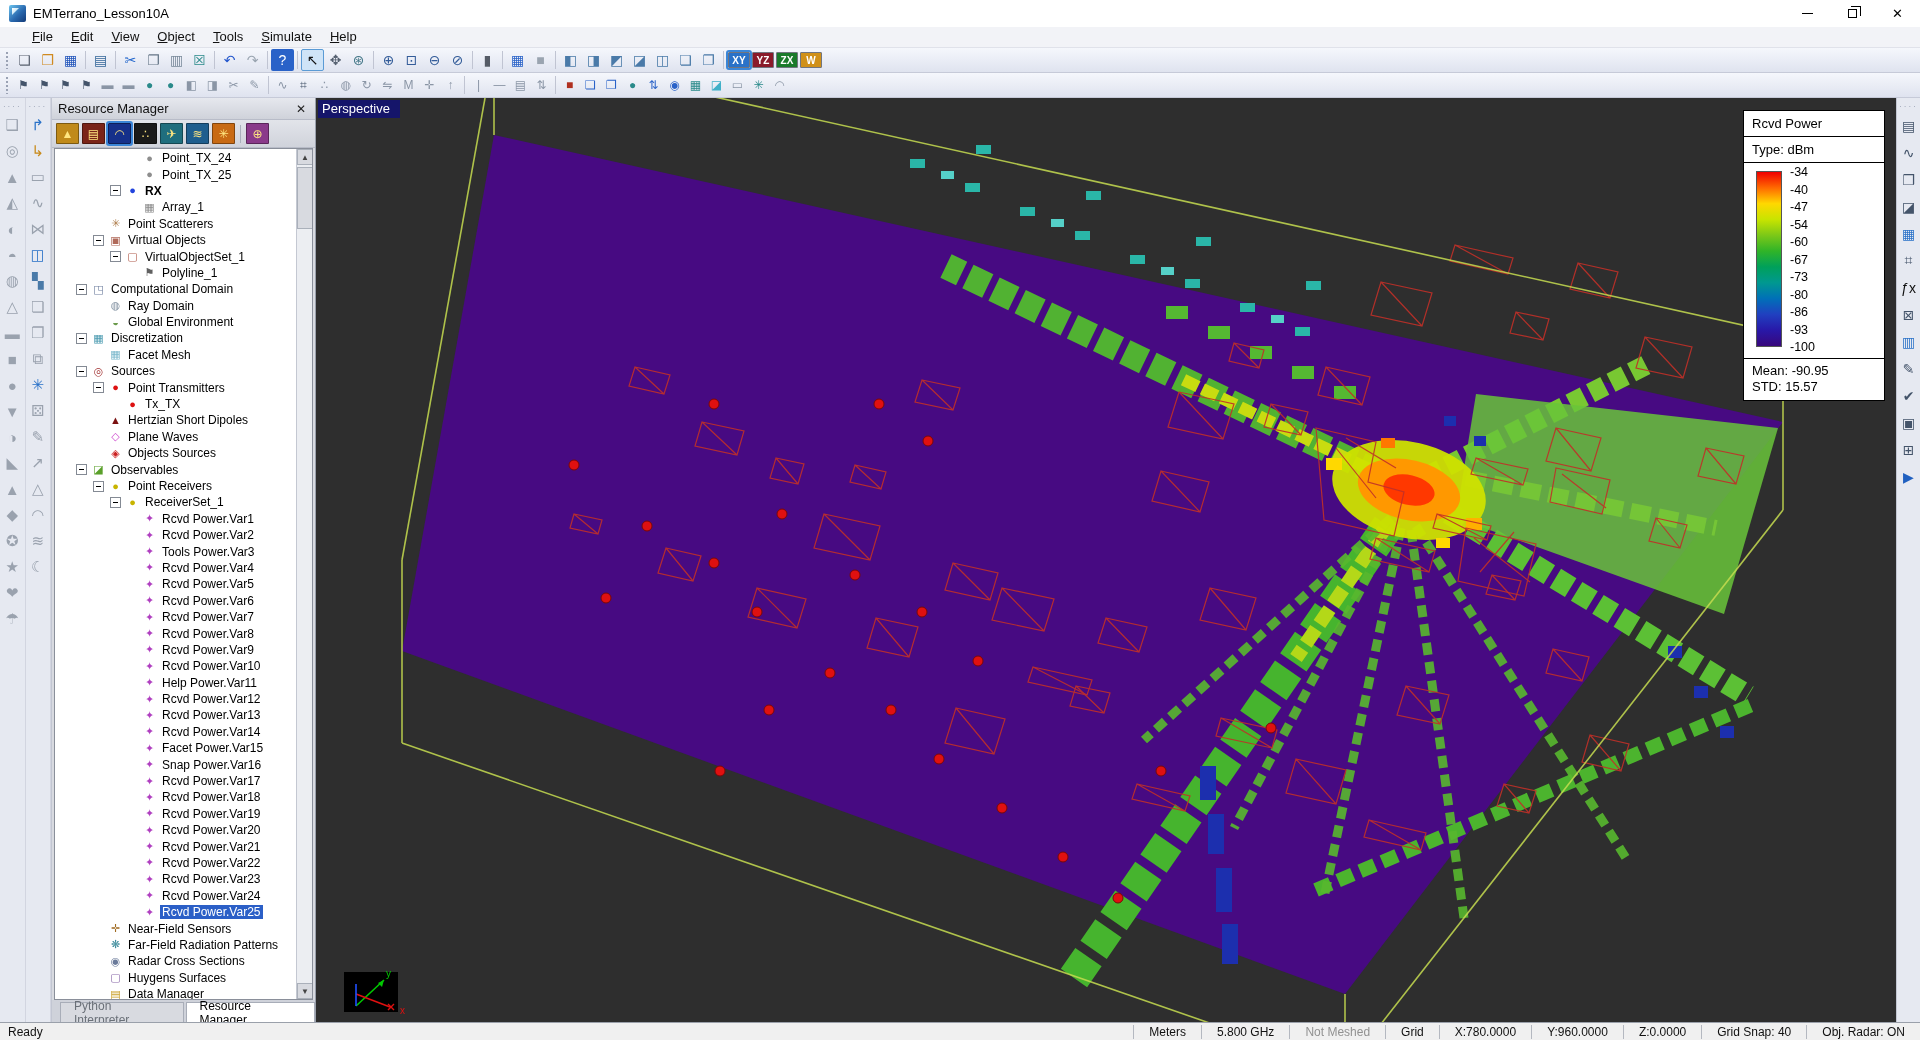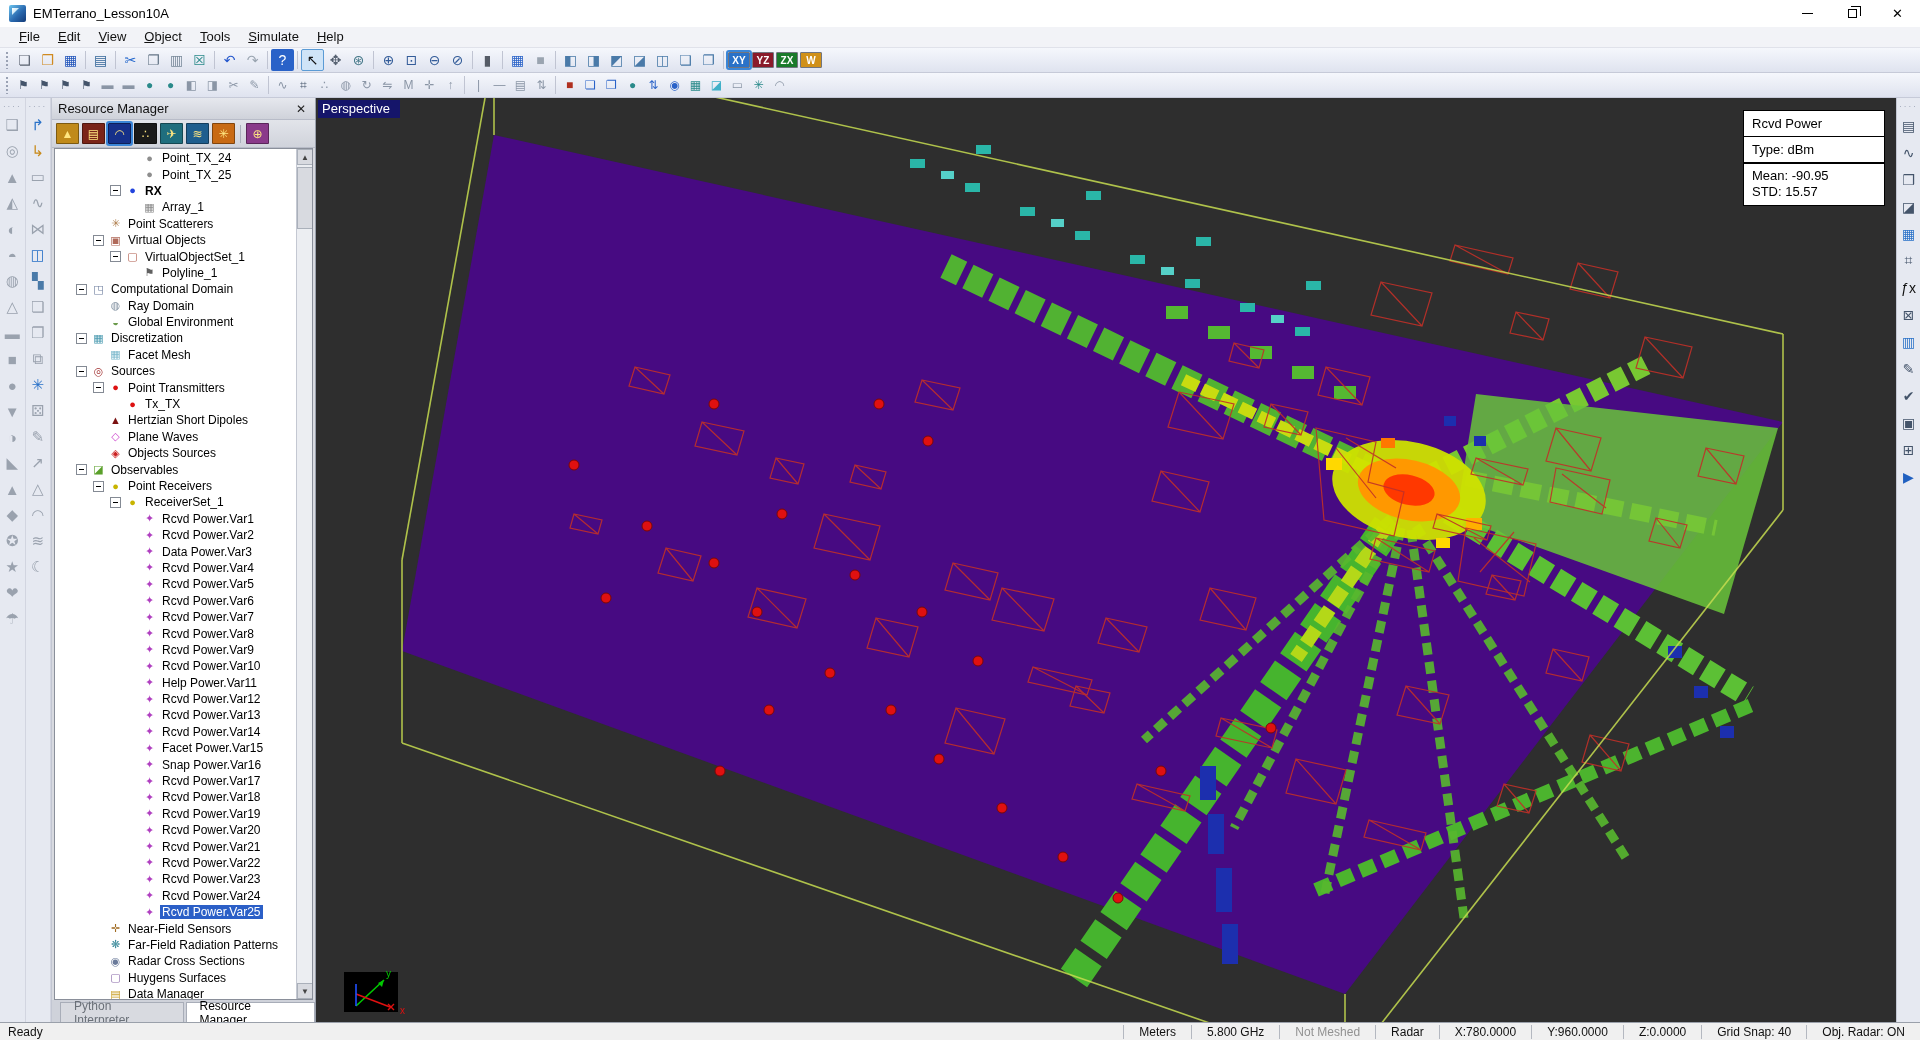--- a/index.html
+++ b/index.html
@@ -17,21 +17,21 @@
   .win-title { font-size:13px; color:#000; }
   .tb-spacer { flex:1; }
   .win-btn { width:45px; height:27px; display:flex; align-items:center; justify-content:center; color:#000; }
   .glyph-min { width:11px; height:1px; background:#000; }
   .glyph-restore { width:9px; height:9px; border:1px solid #000; position:relative; }
   .glyph-restore::before { content:""; position:absolute; left:2px; top:-4px; width:9px; height:9px;
     border:1px solid #000; border-bottom:none; border-left:none; }
   .glyph-close { font-size:13px; line-height:1; }
 
   
-  .menubar { height:21px; background:#f2f3f7; border-bottom:1px solid #e0e2ea; padding-left:10px; flex:none; }
+  .menubar { height:21px; background:#f2f3f7; border-bottom:1px solid #e0e2ea; padding-left:23px; flex:none; }
   .menu-item { display:inline-block; padding:2px 9px 0 9px; font-size:13px; color:#111; cursor:default; }
   .menu-item::first-letter { text-decoration:underline; }
 
   
   .toolbar { height:25px; flex:none; display:flex; align-items:center;
     background:linear-gradient(#f5f7fc,#dfe3ef); border-bottom:1px solid #c6cad8; padding-left:2px; }
   .grip { width:5px; height:18px; margin:0 3px;
     background-image:radial-gradient(circle,#9aa2b4 1px,transparent 1.2px); background-size:4px 4px; }
   .tb-sep { width:1px; height:18px; background:#c0c4d2; margin:0 3px; }
   .tbi { width:23px; height:22px; display:flex; align-items:center; justify-content:center;
@@ -436,21 +436,21 @@
             <div class="trow">
               <span style="width: 72px; flex: 0 0 auto;"></span>
               <span class="exp-slot"></span>
               <span class="ticon" style="color: rgb(176, 64, 192);">✦</span>
               <span class="tlabel">Rcvd Power.Var2</span>
             </div>
             <div class="trow">
               <span style="width: 72px; flex: 0 0 auto;"></span>
               <span class="exp-slot"></span>
               <span class="ticon" style="color: rgb(176, 64, 192);">✦</span>
-              <span class="tlabel">Data Power.Var3</span>
+              <span class="tlabel">Tools Power.Var3</span>
             </div>
             <div class="trow">
               <span style="width: 72px; flex: 0 0 auto;"></span>
               <span class="exp-slot"></span>
               <span class="ticon" style="color: rgb(176, 64, 192);">✦</span>
               <span class="tlabel">Rcvd Power.Var4</span>
             </div>
             <div class="trow">
               <span style="width: 72px; flex: 0 0 auto;"></span>
               <span class="exp-slot"></span>
@@ -782,20 +782,36 @@
           <line x1="86" y1="553" x2="86" y2="645"></line>
           <line x1="86" y1="645" x2="1029" y2="972"></line>
           <line x1="1467" y1="324" x2="1467" y2="412"></line>
           <line x1="1029" y1="972" x2="1467" y2="412"></line>
         </g>
       </svg>
 
       <div class="legend">
         <div class="lg-row">Rcvd Power</div>
         <div class="lg-row">Type: dBm</div>
+        <div class="lg-body">
+          <div class="lg-bar" id="lg-bar" style="background: linear-gradient(rgb(240, 0, 0), rgb(255, 106, 0), rgb(255, 216, 0), rgb(200, 228, 0), rgb(124, 200, 24), rgb(48, 180, 40), rgb(0, 160, 90), rgb(0, 152, 144), rgb(0, 112, 184), rgb(32, 64, 192), rgb(40, 24, 168), rgb(56, 7, 124));"></div>
+          <div class="lg-ticks" id="lg-ticks">
+              <div class="lg-tick">-34</div>
+              <div class="lg-tick">-40</div>
+              <div class="lg-tick">-47</div>
+              <div class="lg-tick">-54</div>
+              <div class="lg-tick">-60</div>
+              <div class="lg-tick">-67</div>
+              <div class="lg-tick">-73</div>
+              <div class="lg-tick">-80</div>
+              <div class="lg-tick">-86</div>
+              <div class="lg-tick">-93</div>
+              <div class="lg-tick">-100</div>
+            </div>
+        </div>
         <div class="lg-stats">
           <div>Mean: -90.95</div>
           <div>STD: 15.57</div>
         </div>
       </div>
 
       <svg class="triad" width="70" height="52" viewBox="0 0 70 52">
         <rect x="0" y="8" width="54" height="40" fill="#000"></rect>
         <line x1="12" y1="42" x2="40" y2="16" stroke="#00c800" stroke-width="1.6"></line>
         <polygon points="40,16 34,19 38,23" fill="#00c800"></polygon>
@@ -826,21 +842,21 @@
       </div>
   </div>
 
   <div class="statusbar">
     <div class="st-ready">Ready</div>
     <div class="tb-spacer"></div>
     <div id="st-segs" style="display:flex">
         <div class="st-seg">Meters</div>
         <div class="st-seg">5.800 GHz</div>
         <div class="st-seg dim">Not Meshed</div>
-        <div class="st-seg">Radar</div>
+        <div class="st-seg">Grid</div>
         <div class="st-seg">X:780.0000</div>
         <div class="st-seg">Y:960.0000</div>
         <div class="st-seg">Z:0.0000</div>
         <div class="st-seg">Grid Snap: 40</div>
         <div class="st-seg">Obj. Radar: ON</div>
       </div>
   </div>
 </div>
 
 </body></html>

